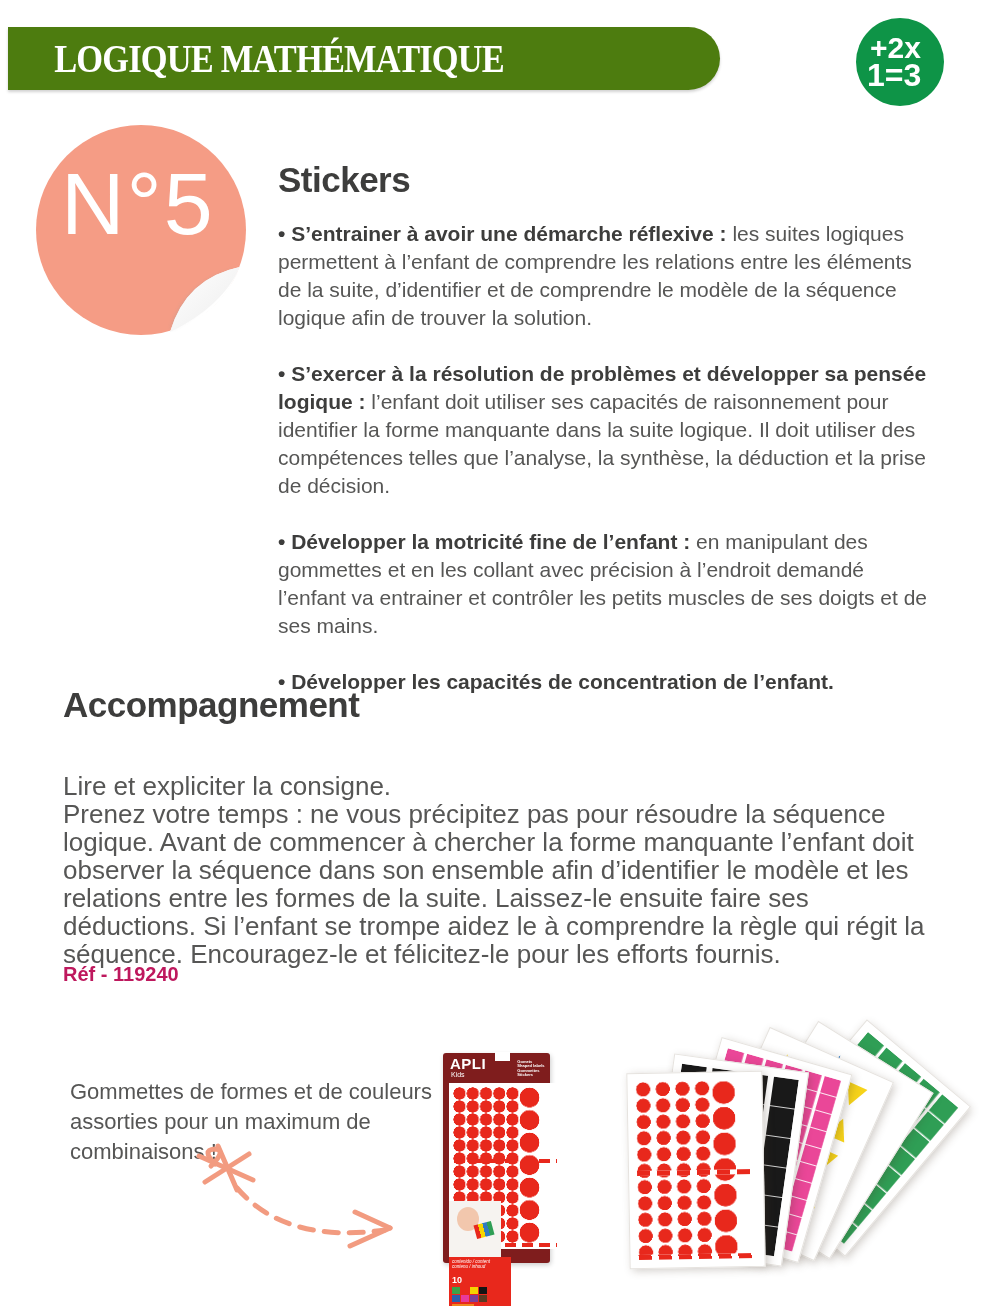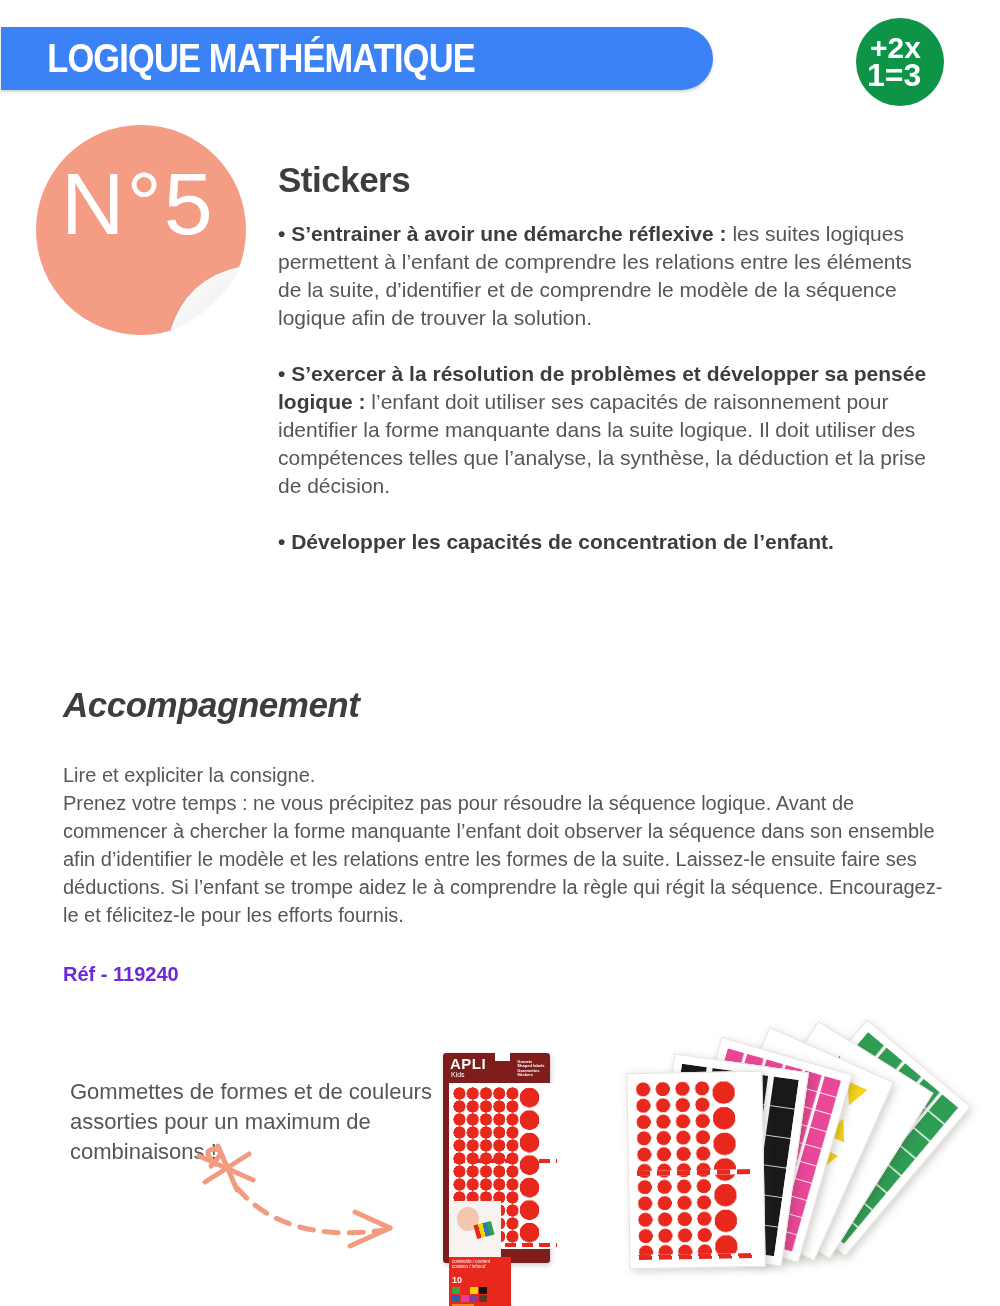--- a/index.html
+++ b/index.html
@@ -1,47 +1,47 @@
 <!DOCTYPE html>
 <html><head>
 <meta charset="utf-8">
 <style>
   html,body{margin:0;padding:0;background:#ffffff;}
   .page{position:relative;width:1000px;height:1306px;background:#fff;overflow:hidden;
         font-family:"Liberation Sans",sans-serif;}
 
   
-  .banner{position:absolute;left:1px;top:27px;width:712px;height:63px;background:#3b82f6;
-          border-radius:0 32px 32px 0;box-shadow:0 2px 3px rgba(0,0,0,.18);}
+  .banner{position:absolute;left:8px;top:27px;width:712px;height:63px;background:#4d7c0f;
+          border-radius:0 32px 32px 0;box-shadow:0 2px 3px rgba(0,0,0,.18);font-family:Liberation Serif, serif;}
   .banner-title{display:inline-block;color:#fff;font-weight:700;font-size:41px;line-height:63px;
           padding-left:55px;letter-spacing:-1px;transform:scaleX(.84);transform-origin:left center;white-space:nowrap;}
   .math-badge{position:absolute;left:856px;top:18px;width:88px;height:88px;border-radius:50%;
           background:#0e9447;color:#fff;font-weight:700;text-align:center;}
   .math-badge .l1{position:absolute;left:14px;top:13px;font-size:30px;letter-spacing:0;text-align:center;}
   .math-badge .l2{position:absolute;left:11px;top:39px;font-size:32px;}
 
   
   .sticker{position:absolute;left:35px;top:125px;width:212px;height:212px;}
   .sticker svg{position:absolute;left:0;top:0;}
   .sticker-num{position:absolute;left:26px;top:28px;font-size:88px;color:#fff;font-weight:400;letter-spacing:2px;}
 
   
   .h1{font-size:35px;font-weight:700;color:#3d3d3c;letter-spacing:-.5px;margin:0;}
   .sec-objectifs{position:absolute;left:278px;top:160px;width:652px;}
   .sec-objectifs .h1{margin-bottom:20px;}
   p.bullet{font-size:21px;line-height:28px;color:#565655;margin:0 0 28px 0;}
   p.bullet b{color:#3d3d3c;}
 
   .sec-accomp{position:absolute;left:63px;top:685px;width:882px;}
-  .sec-accomp .h1{margin-bottom:36px;font-style:italic;}
-  .sec-accomp p{font-size:20px;line-height:28px;color:#565655;margin:0;}
+  .sec-accomp .h1{margin-bottom:47px;}
+  .sec-accomp p{font-size:26px;line-height:28px;color:#565655;margin:0;}
 
   .sec-materiel{position:absolute;left:63px;top:963px;width:400px;}
   .sec-materiel .h1{margin-bottom:16px;}
-  .ref{font-size:20px;font-weight:700;color:#6d28d9;margin:0;}
+  .ref{font-size:20px;font-weight:700;color:#be185d;margin:0;}
   .materiel-desc{position:absolute;left:70px;top:1055px;width:378px;font-size:22px;line-height:30px;color:#565655;margin-top:22px;}
 
   
   .doodle{position:absolute;left:185px;top:1140px;}
 
   
   .pkg{position:absolute;left:443px;top:1053px;width:107px;height:210px;background:#7f1d1d;border-radius:3px;
        box-shadow:1px 2px 5px rgba(0,0,0,.2);}
   .pkg-notch{position:absolute;left:52px;top:-1px;width:15px;height:9px;background:#fff;}
   .pkg-brand{position:absolute;left:7px;top:4px;color:#fff;font-weight:700;font-size:15px;letter-spacing:.5px;line-height:14px;}
@@ -130,20 +130,21 @@
 
       <path d="M204.7,141.9 Q151,153 135,206.9 Q188,181 204.7,141.9 Z" fill="url(#curlGrad)"></path>
     </svg>
     <span class="sticker-num">N°5</span>
   </div>
 
   <section class="sec-objectifs">
     <h2 class="h1">Stickers</h2>
     <p class="bullet"><b>• S’entrainer à avoir une démarche réflexive :</b><span> les suites logiques permettent à l’enfant de comprendre les relations entre les éléments de la suite, d’identifier et de comprendre le modèle de la séquence logique afin de trouver la solution.</span></p>
     <p class="bullet"><b>• S’exercer à la résolution de problèmes et développer sa pensée logique :</b><span> l’enfant doit utiliser ses capacités de raisonnement pour identifier la forme manquante dans la suite logique. Il doit utiliser des compétences telles que l’analyse, la synthèse, la déduction et la prise de décision.</span></p>
+    <p class="bullet"><b>• Développer la motricité fine de l’enfant :</b><span> en manipulant des gommettes et en les collant avec précision à l’endroit demandé l’enfant va entrainer et contrôler les petits muscles de ses doigts et de ses mains.</span></p>
     <p class="bullet"><b>• Développer les capacités de concentration de l’enfant.</b><span></span></p>
   </section>
 
   <section class="sec-accomp">
     <h2 class="h1">Accompagnement</h2>
     <p>Lire et expliciter la consigne.</p>
     <p>Prenez votre temps  : ne vous précipitez pas pour résoudre la séquence logique. Avant de commencer à chercher la forme manquante l’enfant doit observer la séquence dans son ensemble afin d’identifier le modèle et les relations entre les formes de la suite. Laissez-le ensuite faire ses déductions. Si l’enfant se trompe aidez le à comprendre la règle qui régit la séquence. Encouragez-le et félicitez-le pour les efforts fournis.</p>
   </section>
 
   <section class="sec-materiel">

